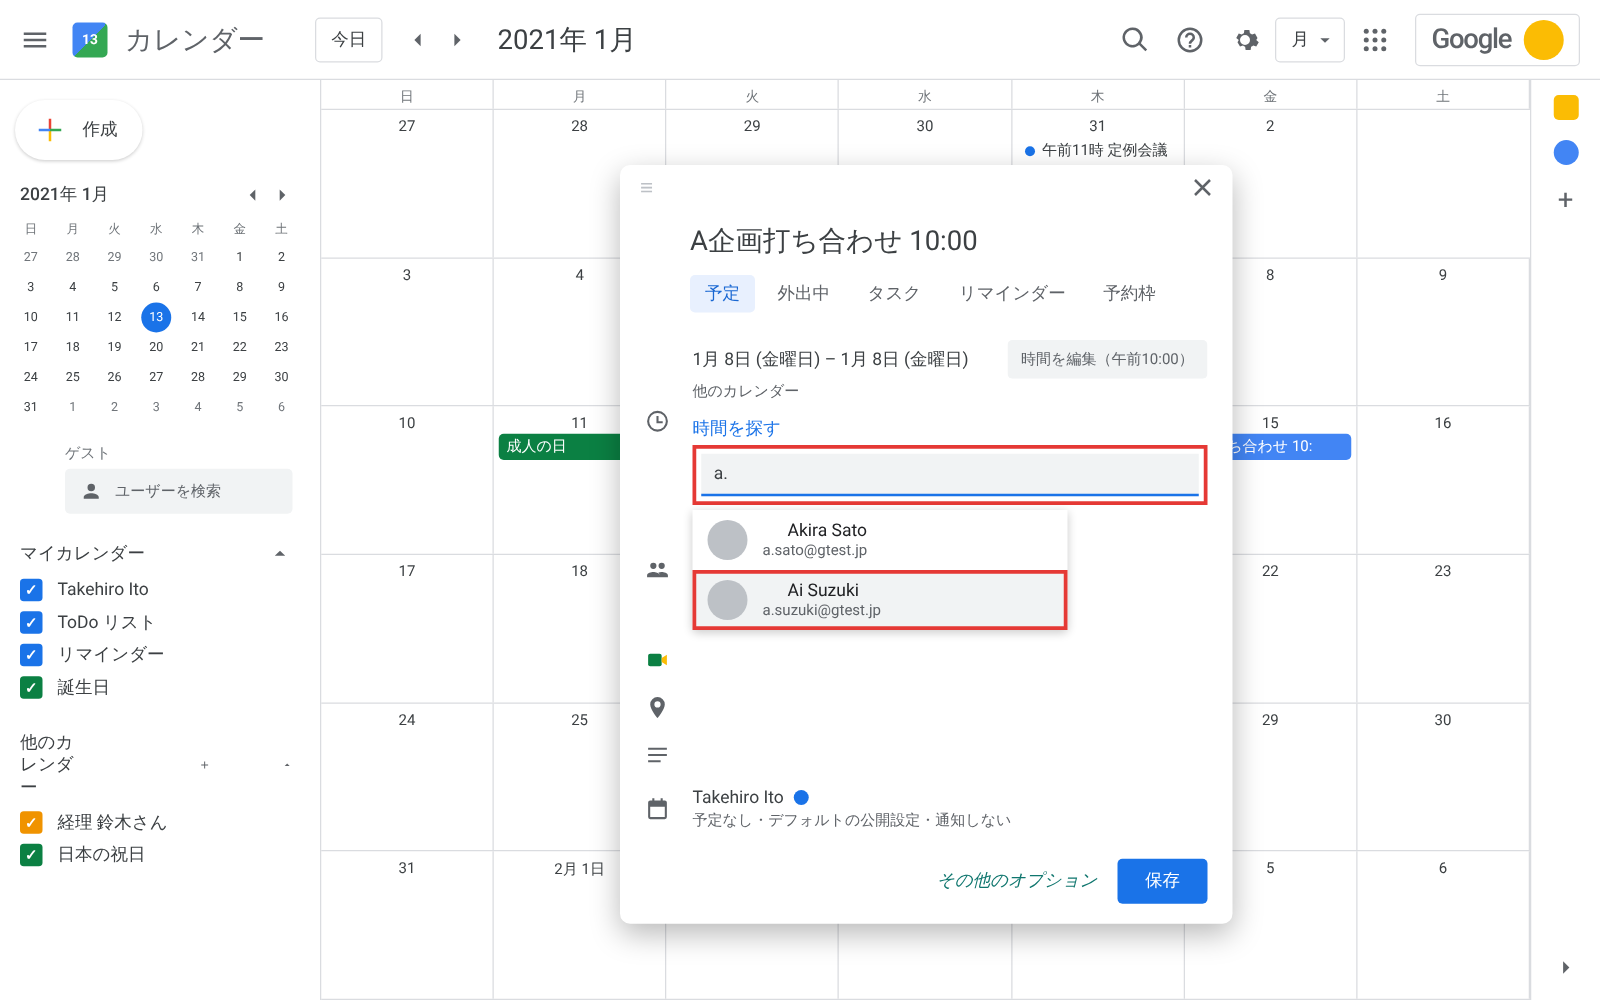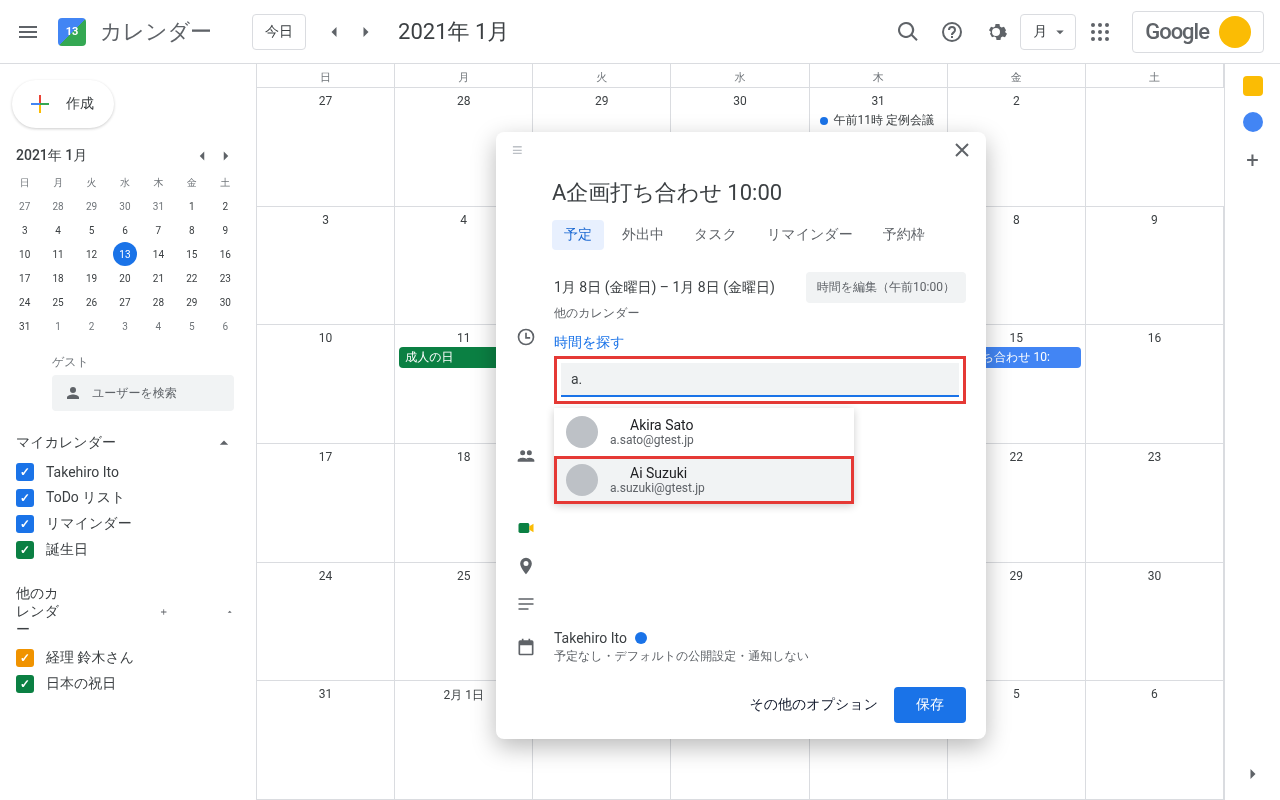--- a/index.html
+++ b/index.html
@@ -91,21 +91,21 @@
 .suggest { background: #fff; box-shadow: 0 2px 8px rgba(0,0,0,0.2); border-radius: 0 0 4px 4px; margin-top: -2px; width: 300px;}
 .sugg-item { display: flex; align-items: center; gap: 12px; padding: 8px 12px; cursor: pointer; }
 .sugg-item .sa { width: 32px; height: 32px; border-radius: 50%; background: #bdc1c6; flex-shrink: 0; }
 .sugg-item .sn { font-size: 14px; color: #202124; margin-left: 20px; }
 .sugg-item .se { font-size: 12px; color: #5f6368; }
 .sugg-item.hl { background: #f1f3f4; outline: 3px solid #e53935; outline-offset: -3px; }
 .owner-line { display: flex; align-items: center; gap: 8px; }
 .owner-dot { width: 12px; height: 12px; border-radius: 50%; background: #1a73e8; }
 .popup-footer { display: flex; justify-content: flex-end; align-items: center; gap: 16px; padding: 16px 20px 0; }
 .save-btn { background: #1a73e8; color: #fff; border: none; padding: 9px 22px; border-radius: 4px; font-size: 14px; cursor: pointer; }
-.more-opt { font-size: 14px; color: #0f172a; cursor: pointer; }
+.more-opt { font-size: 14px; color: #0f766e; cursor: pointer; font-style: italic; }
 
 
 .sidepanel { width: 56px; border-left: 1px solid #dadce0; display: flex; flex-direction: column; align-items: center; padding-top: 12px; gap: 16px; }
 .sp-icon { width: 20px; height: 20px; border-radius: 4px; }
 .sp-icon.keep { background: #fbbc04; }
 .sp-icon.tasks { background: #4285f4; border-radius: 50%; }
 .sp-plus { font-size: 22px; color: #5f6368; cursor: pointer; }
 .sidepanel .chev { margin-top: auto; margin-bottom: 12px; color: #5f6368; cursor: pointer; }
 </style>
 </head>

